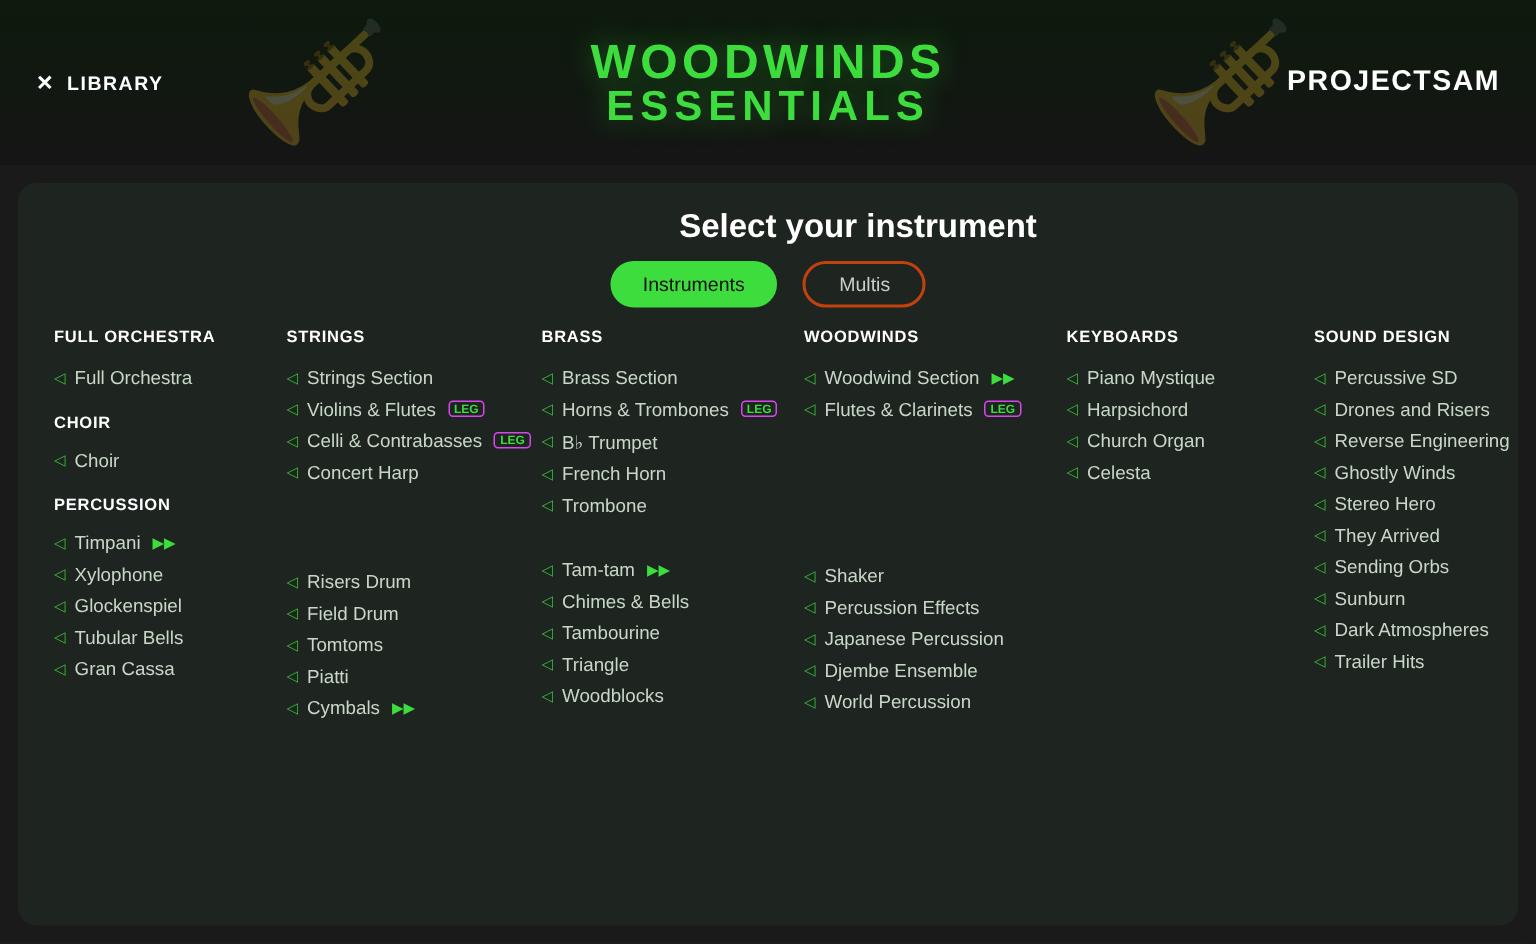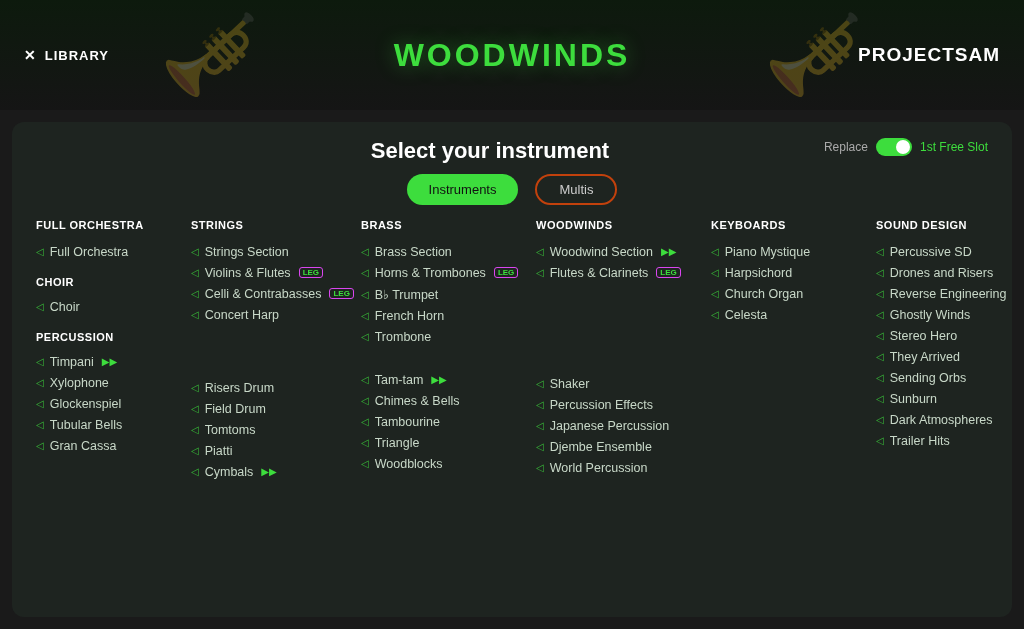--- a/index.html
+++ b/index.html
@@ -240,37 +240,33 @@
   <div class="header-instruments-left">🎺</div>
   <div class="header-instruments-right">🎺</div>
 
   <button class="library-btn">
     <span class="x-icon">✕</span>
     <span>LIBRARY</span>
   </button>
 
   <div class="logo">
     <div class="logo-orchestral">WOODWINDS</div>
+    <div class="logo-essentials">ESSENTIALS</div>
   </div>
 
   <div class="projectsam">PROJECTSAM</div>
 </div>
 
 <div class="main-panel">
 
   <div class="panel-header">
     <div style="width:120px"></div>
     <div class="panel-title">
       <h2>Select your instrument</h2>
     </div>
-    <div class="replace-section">
-      <span>Replace</span>
-      <div class="toggle-switch"></div>
-      <span class="free-slot">1st Free Slot</span>
-    </div>
   </div>
 
   <div class="tabs">
     <button class="tab active">Instruments</button>
     <button class="tab inactive">Multis</button>
   </div>
 
   <div class="instrument-grid">
 
     <div class="col-1">

